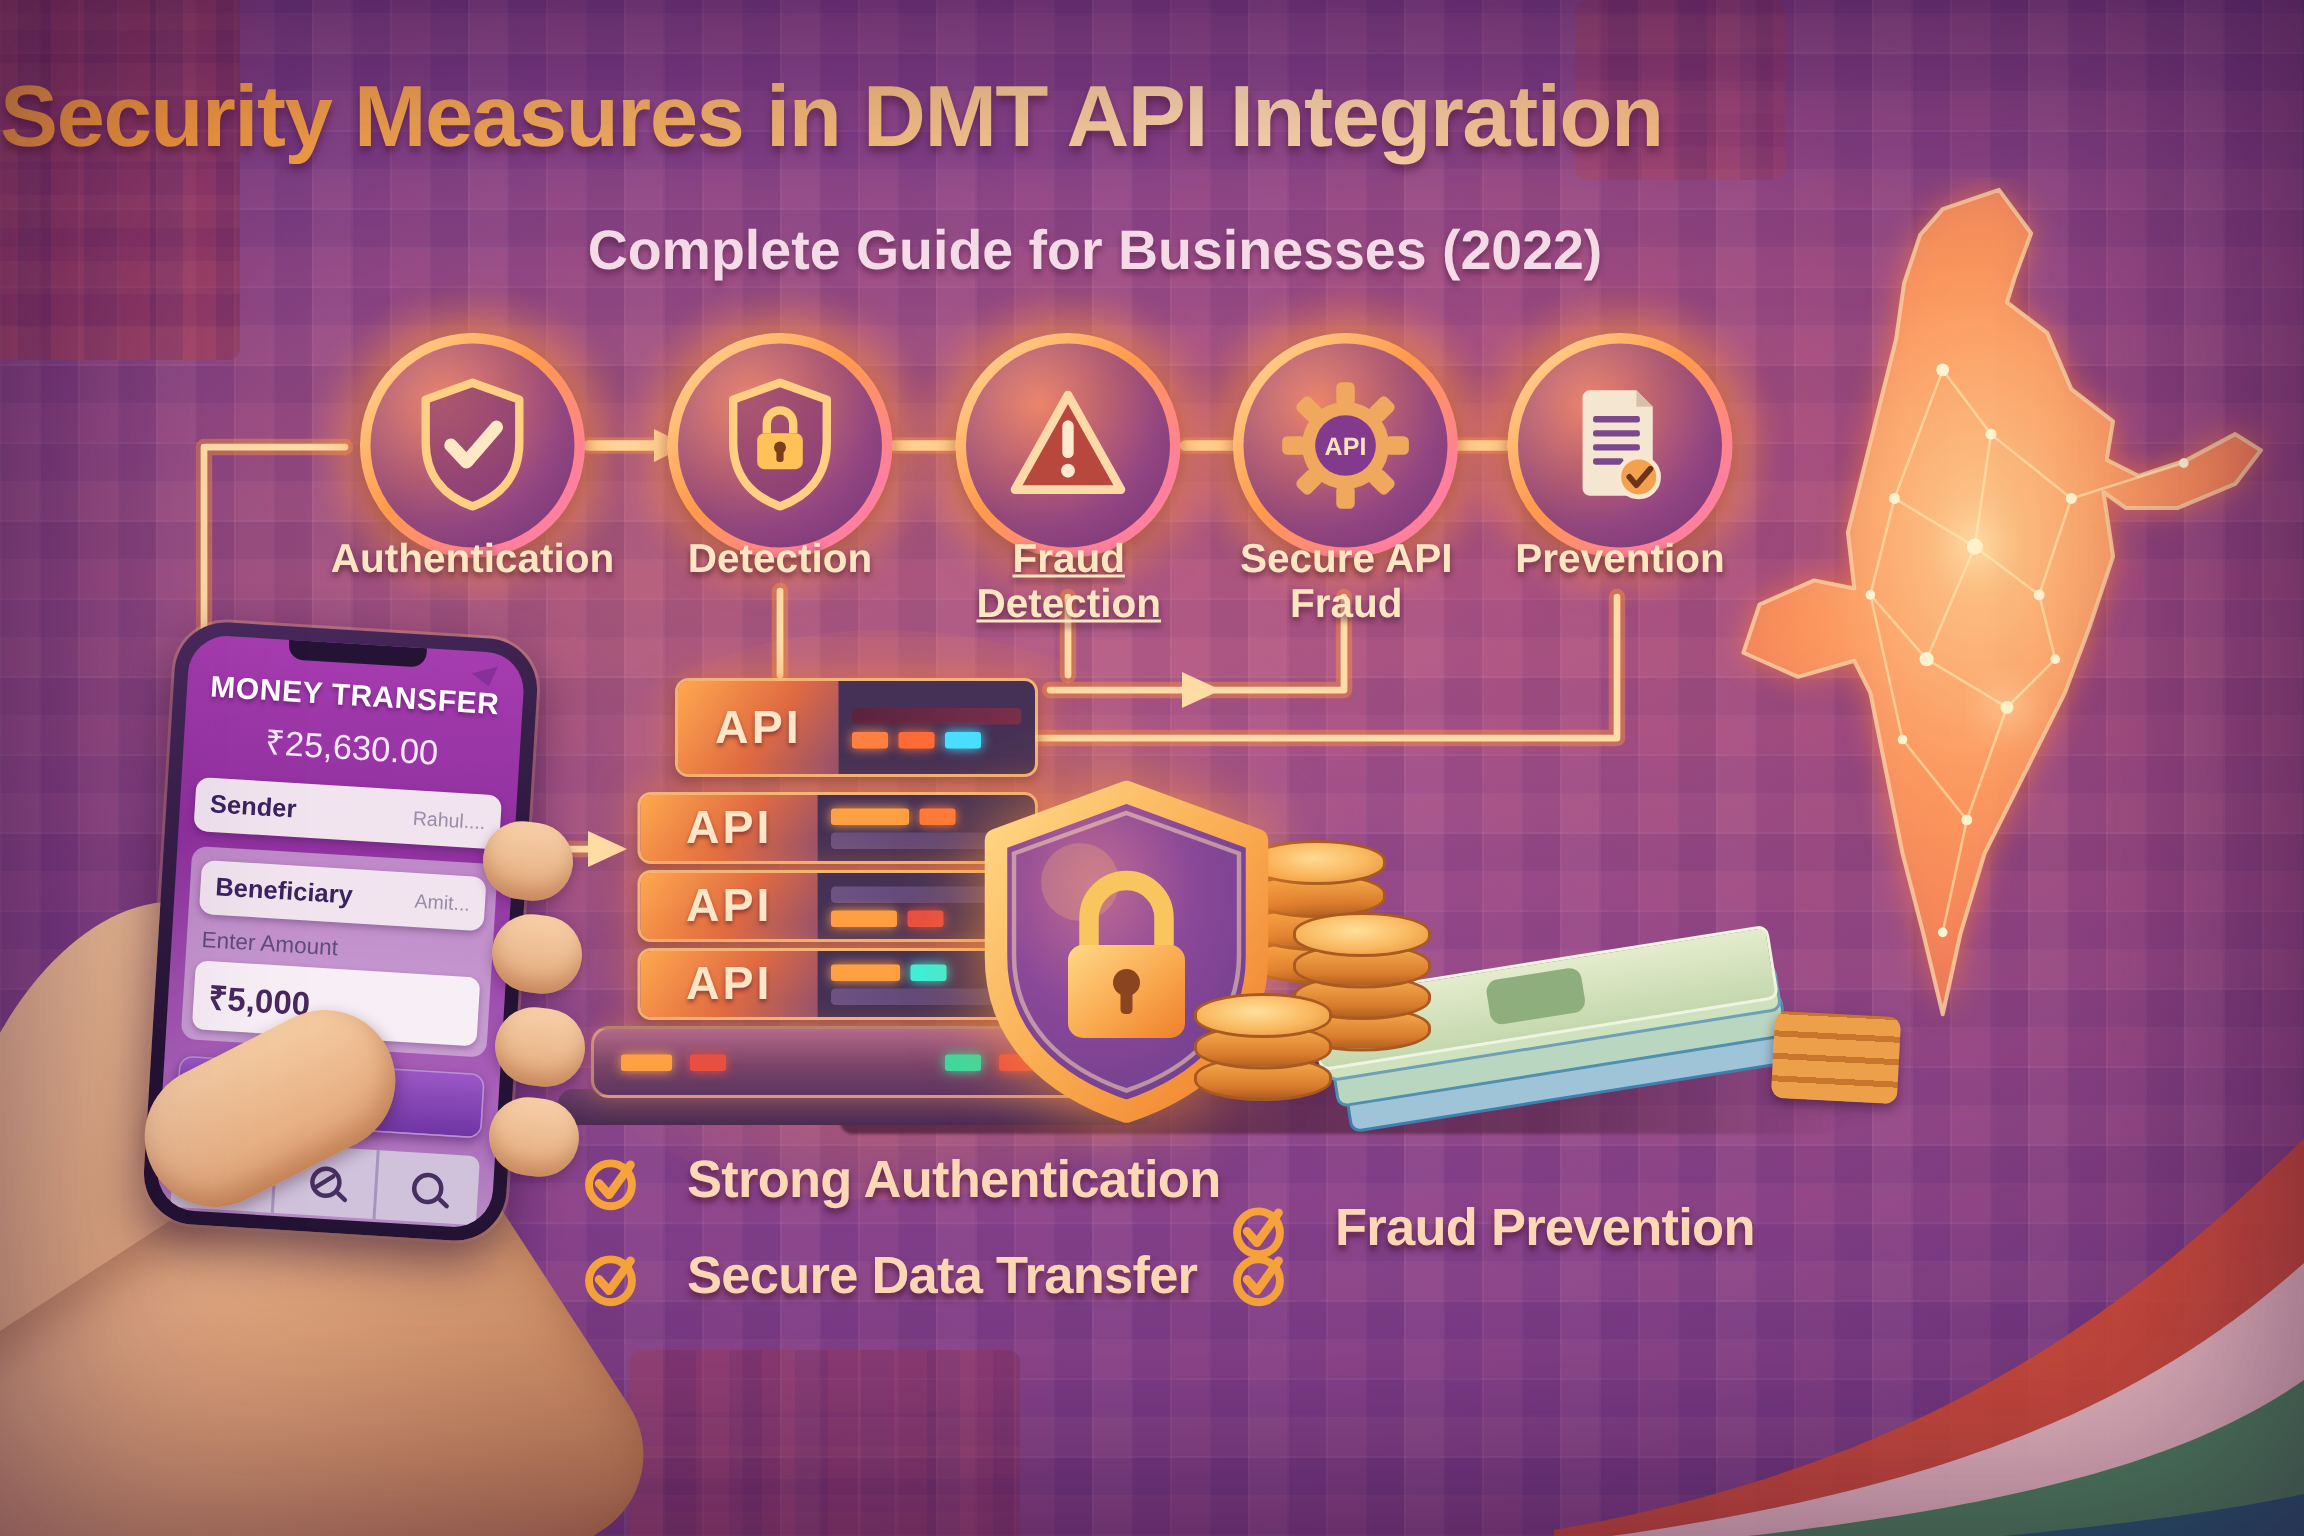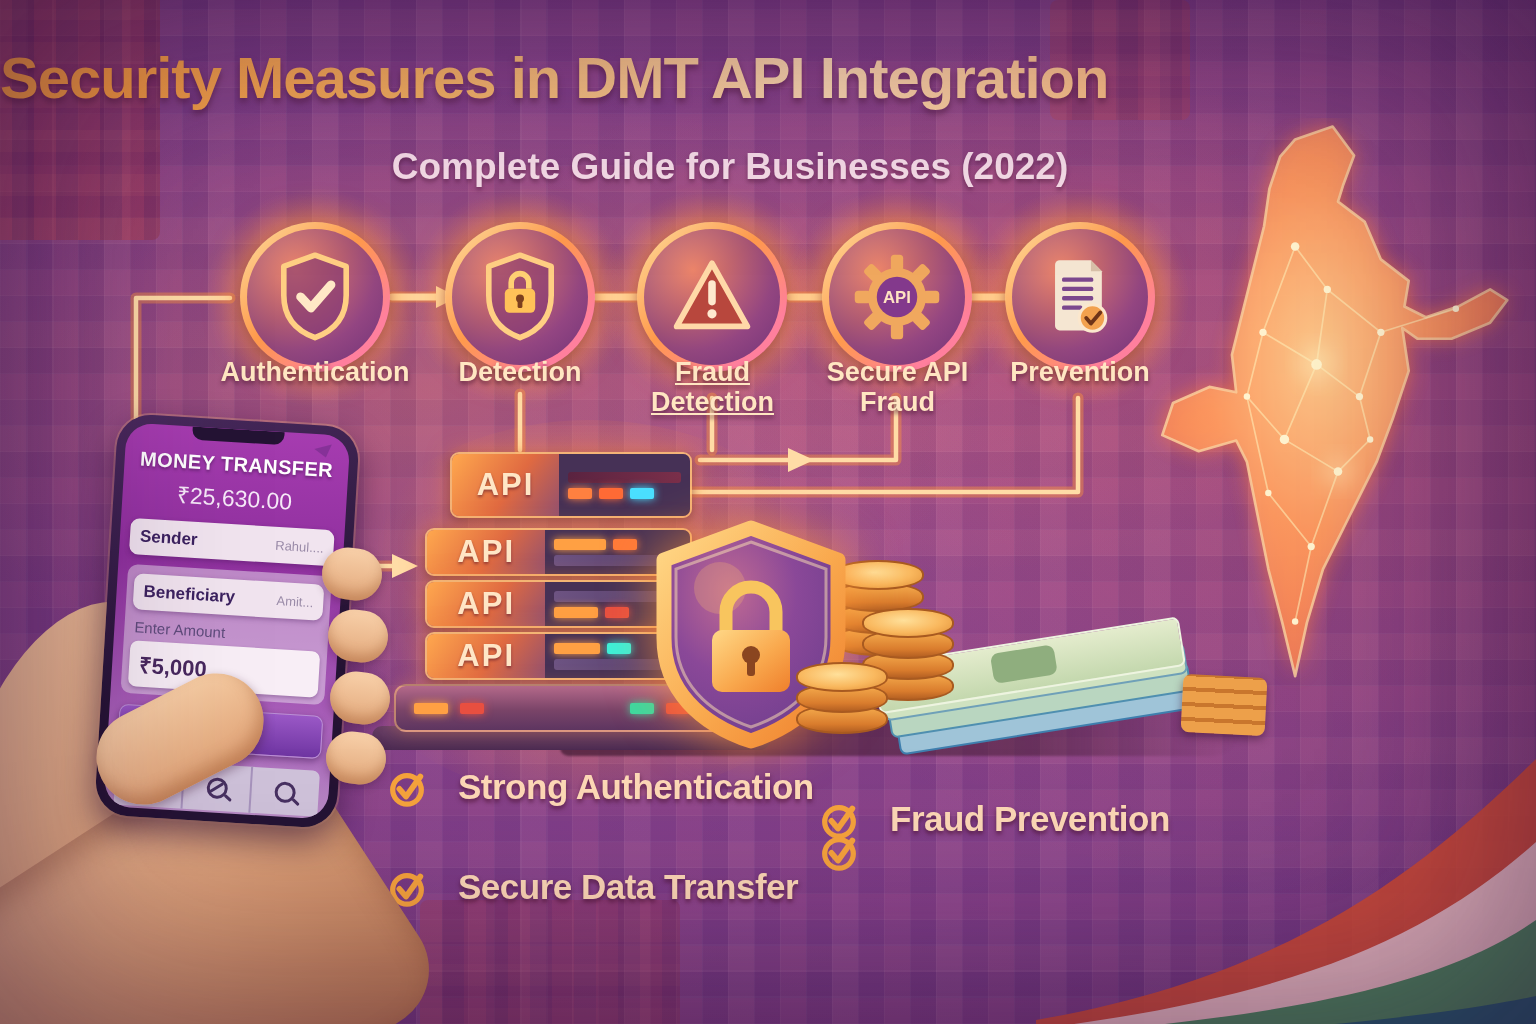--- a/index.html
+++ b/index.html
@@ -459,21 +459,21 @@
     </svg>
   <span class="check-text">Strong Authentication</span>
 </div>
 <div class="abs check-item" style="left:818px;top:798px;">
   <svg viewBox="0 0 44 44" width="42">
       <circle cx="22" cy="25" r="15" fill="none" stroke="#f6a33c" stroke-width="5.5"></circle>
       <path d="M14 24 l7 8 l15 -21" stroke="#f6a33c" stroke-width="6" fill="none" stroke-linecap="round" stroke-linejoin="round"></path>
     </svg>
   <span class="check-text">Fraud Prevention</span>
 </div>
-<div class="abs check-item" style="left:386px;top:830px;margin-top:36px;">
+<div class="abs check-item" style="left:386px;top:830px;">
   <svg viewBox="0 0 44 44" width="42">
       <circle cx="22" cy="25" r="15" fill="none" stroke="#f6a33c" stroke-width="5.5"></circle>
       <path d="M14 24 l7 8 l15 -21" stroke="#f6a33c" stroke-width="6" fill="none" stroke-linecap="round" stroke-linejoin="round"></path>
     </svg>
   <span class="check-text">Secure Data Transfer</span>
 </div>
 <div class="abs check-item" style="left:818px;top:830px;">
   <svg viewBox="0 0 44 44" width="42">
       <circle cx="22" cy="25" r="15" fill="none" stroke="#f6a33c" stroke-width="5.5"></circle>
       <path d="M14 24 l7 8 l15 -21" stroke="#f6a33c" stroke-width="6" fill="none" stroke-linecap="round" stroke-linejoin="round"></path>

